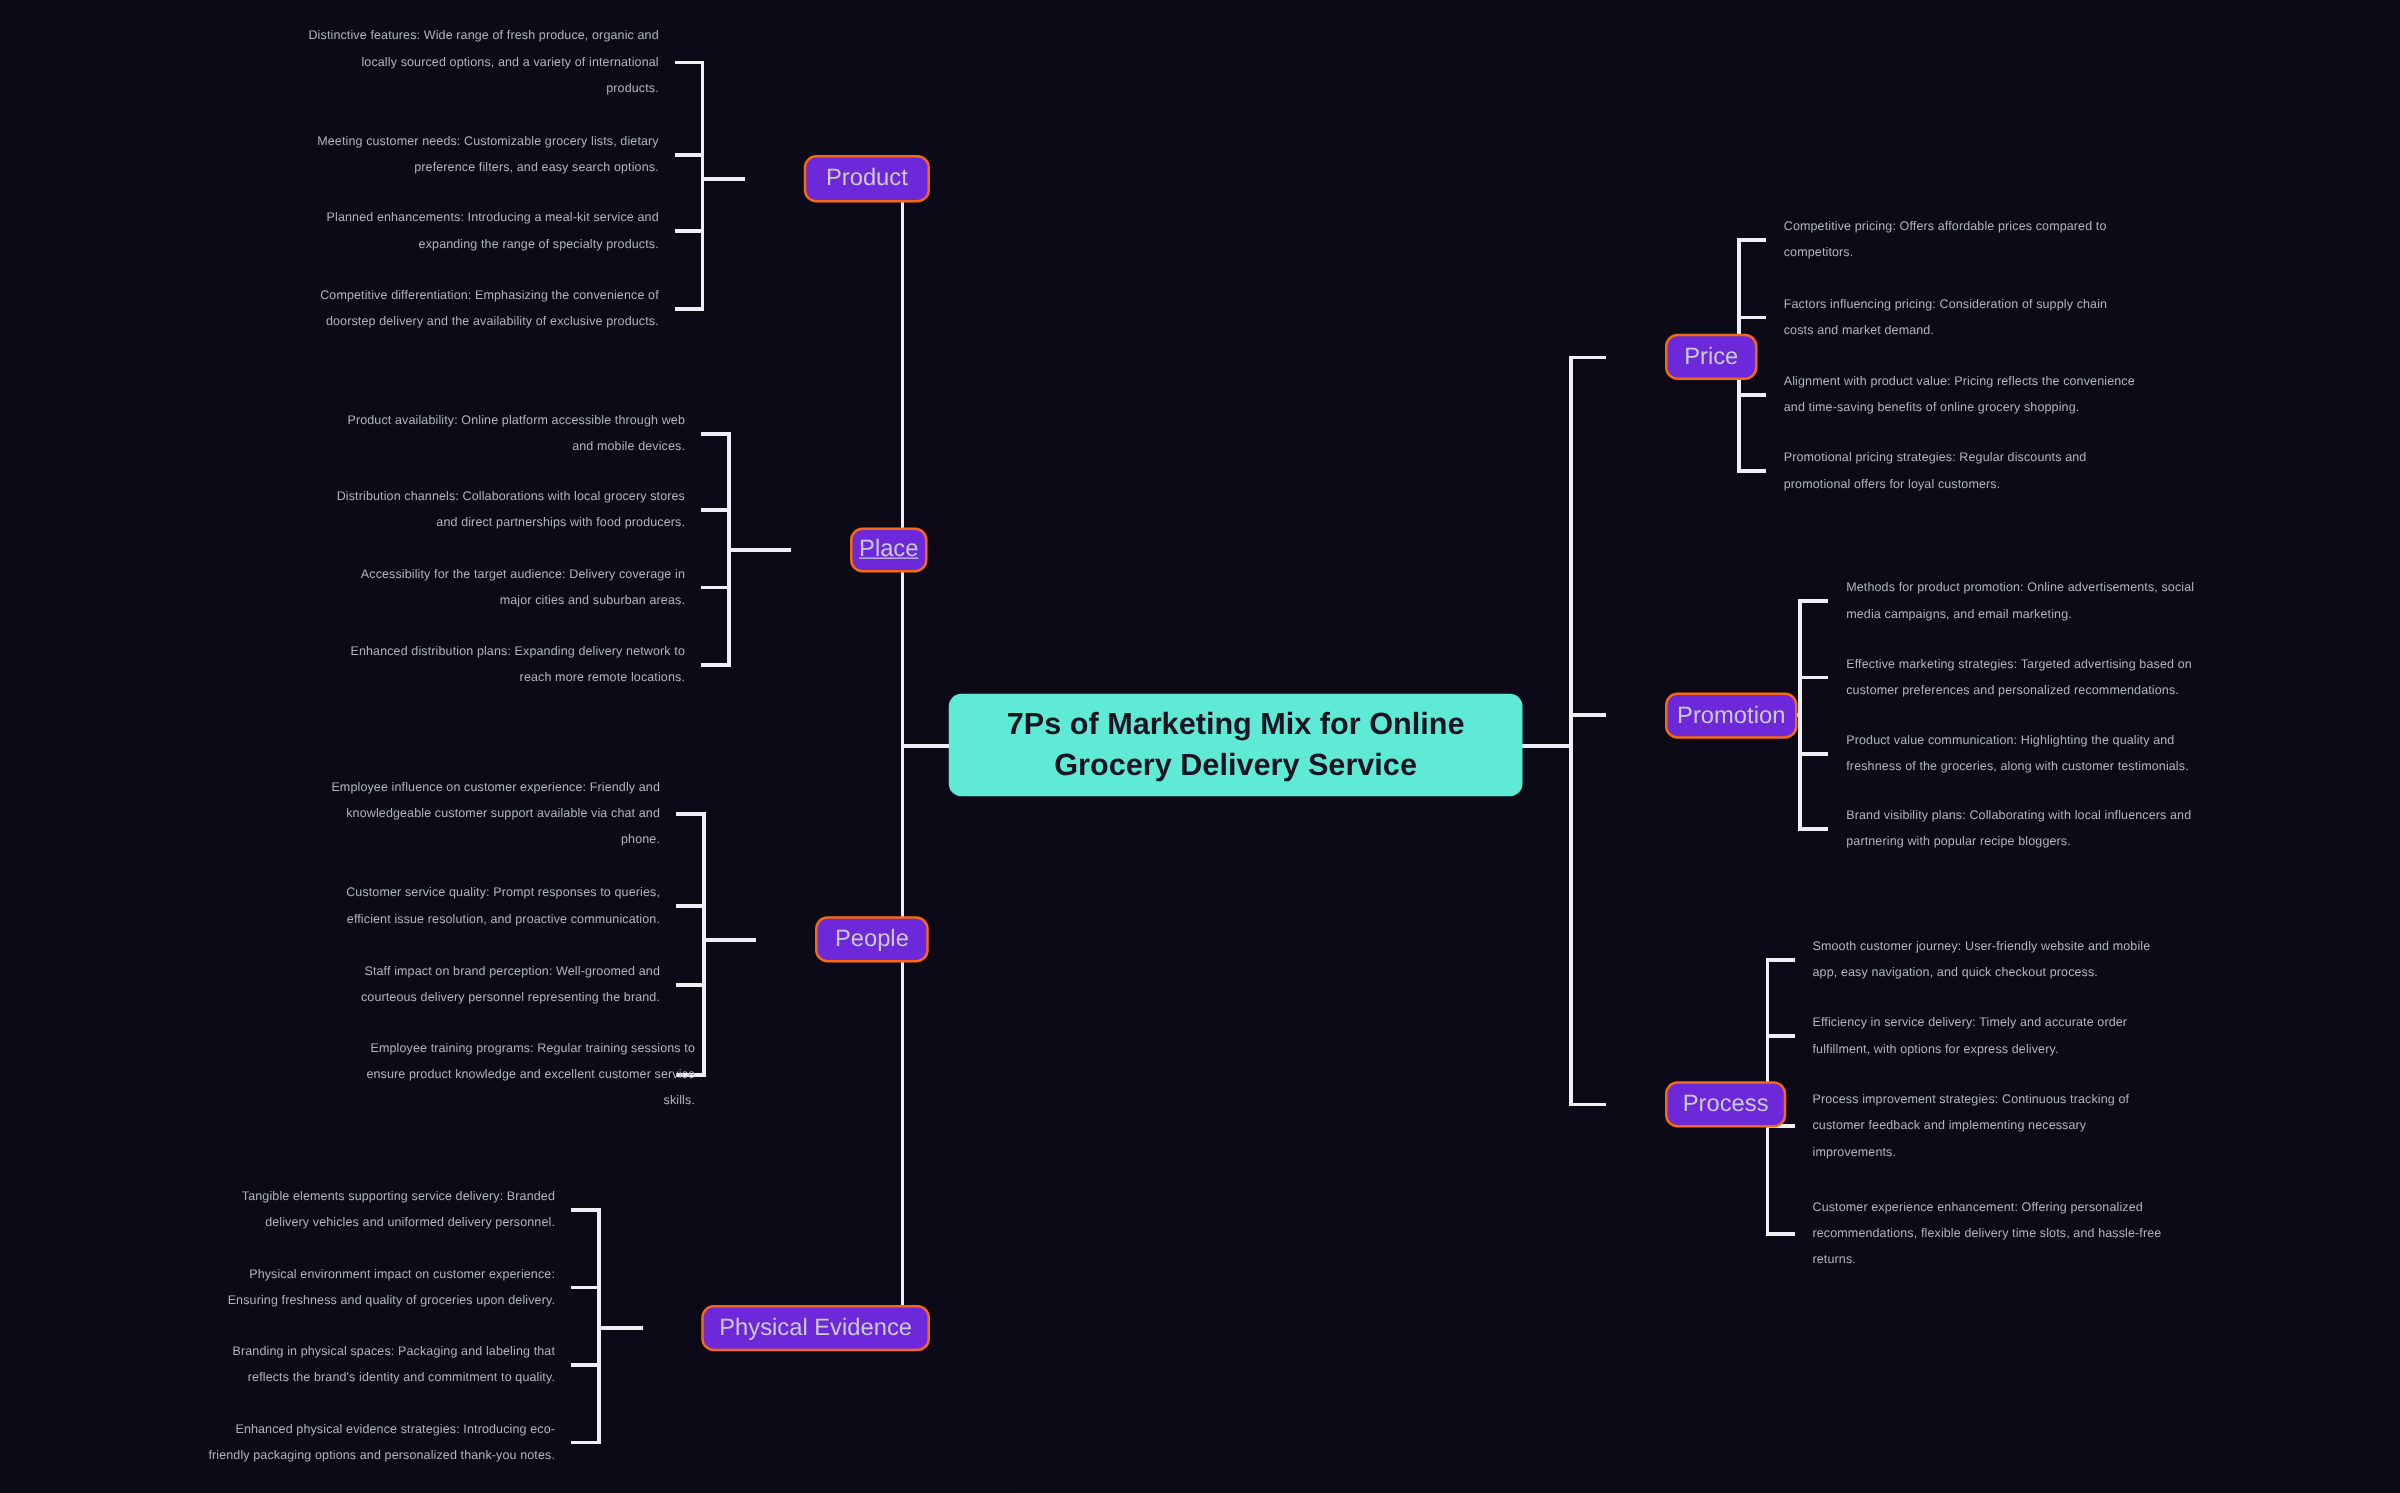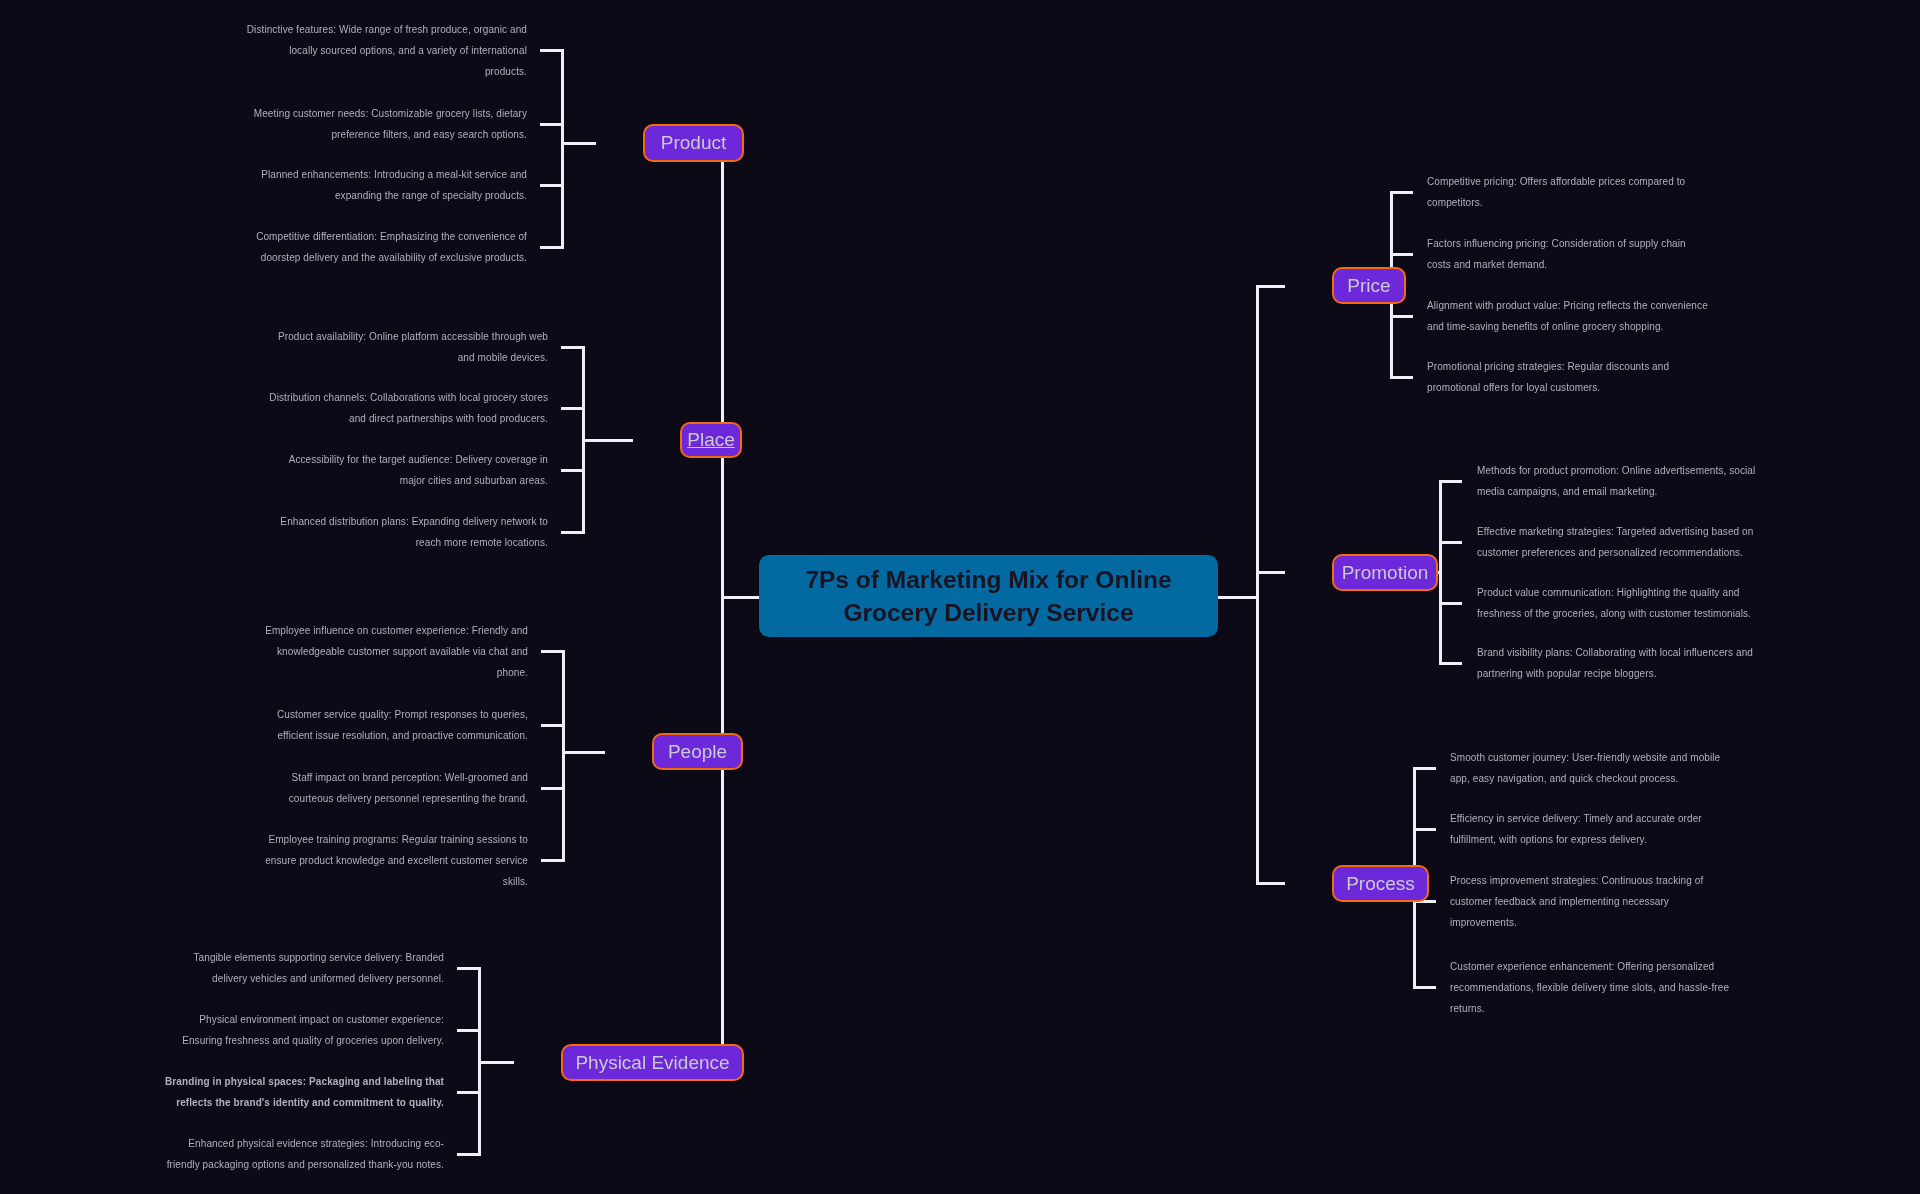--- a/index.html
+++ b/index.html
@@ -40,21 +40,21 @@
     font-size: 19px;
     white-space: nowrap;
     margin-left: 48px;
   }
   .central {
     position: absolute;
     box-sizing: border-box;
     display: flex;
     align-items: center;
     justify-content: center;
-    background: #0369a1;
+    background: #5eead4;
     border-radius: 10px;
     color: #1a1422;
     font-size: 24.5px;
     font-weight: bold;
     line-height: 33px;
     text-align: center;
     white-space: pre-line;
   }
 </style>
 </head>
@@ -175,29 +175,29 @@
   <div class="leaf l" style="top:532px; right:1372px;">Enhanced distribution plans: Expanding delivery network to
 reach more remote locations.</div>
 
   <div class="leaf l" style="top:651px; right:1392px;">Employee influence on customer experience: Friendly and
 knowledgeable customer support available via chat and
 phone.</div>
   <div class="leaf l" style="top:725px; right:1392px;">Customer service quality: Prompt responses to queries,
 efficient issue resolution, and proactive communication.</div>
   <div class="leaf l" style="top:788px; right:1392px;">Staff impact on brand perception: Well-groomed and
 courteous delivery personnel representing the brand.</div>
-  <div class="leaf l" style="top:860px; right:1392px;">Employee training programs: Regular training sessions to
+  <div class="leaf l" style="top:860px; right:1364px;">Employee training programs: Regular training sessions to
 ensure product knowledge and excellent customer service
 skills.</div>
 
   <div class="leaf l" style="top:968px; right:1476px;">Tangible elements supporting service delivery: Branded
 delivery vehicles and uniformed delivery personnel.</div>
   <div class="leaf l" style="top:1030px; right:1476px;">Physical environment impact on customer experience:
 Ensuring freshness and quality of groceries upon delivery.</div>
-  <div class="leaf l" style="top:1092px; right:1476px;font-weight:bold;">Branding in physical spaces: Packaging and labeling that
+  <div class="leaf l" style="top:1092px; right:1476px;">Branding in physical spaces: Packaging and labeling that
 reflects the brand's identity and commitment to quality.</div>
   <div class="leaf l" style="top:1154px; right:1476px;">Enhanced physical evidence strategies: Introducing eco-
 friendly packaging options and personalized thank-you notes.</div>
 
   <div class="leaf r" style="top:192px; left:1427px;">Competitive pricing: Offers affordable prices compared to
 competitors.</div>
   <div class="leaf r" style="top:254px; left:1427px;">Factors influencing pricing: Consideration of supply chain
 costs and market demand.</div>
   <div class="leaf r" style="top:316px; left:1427px;">Alignment with product value: Pricing reflects the convenience
 and time-saving benefits of online grocery shopping.</div>

